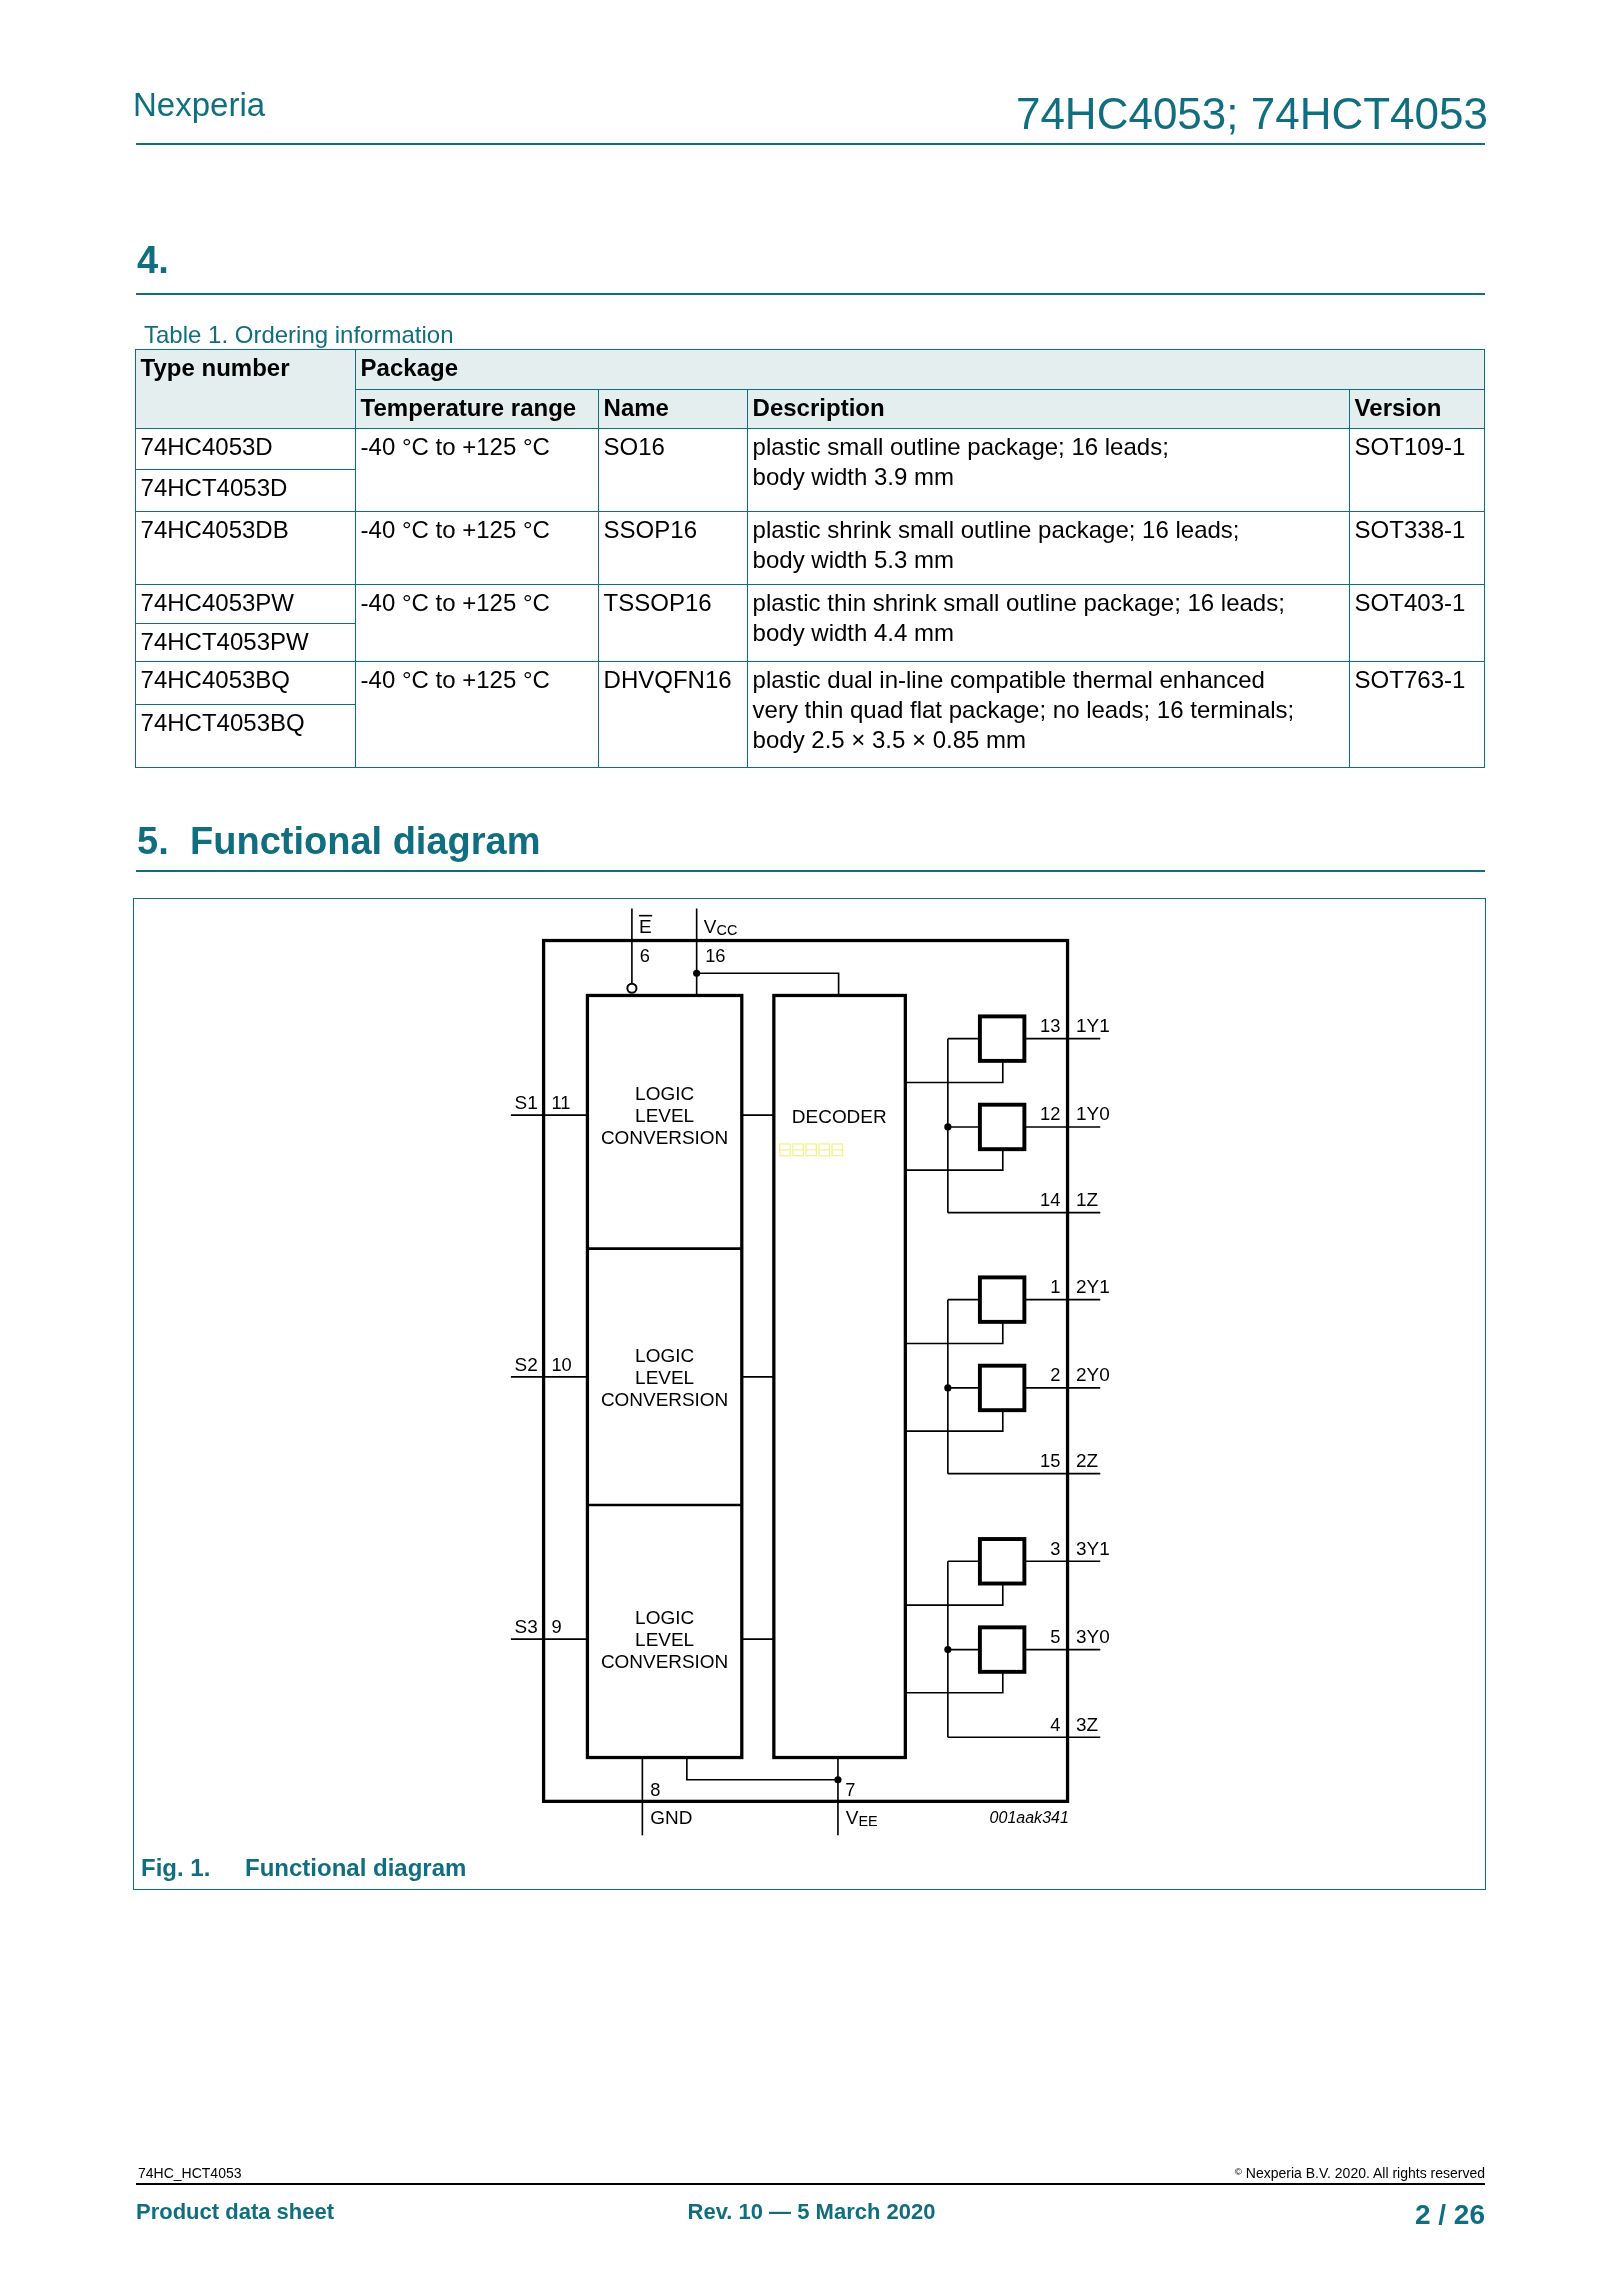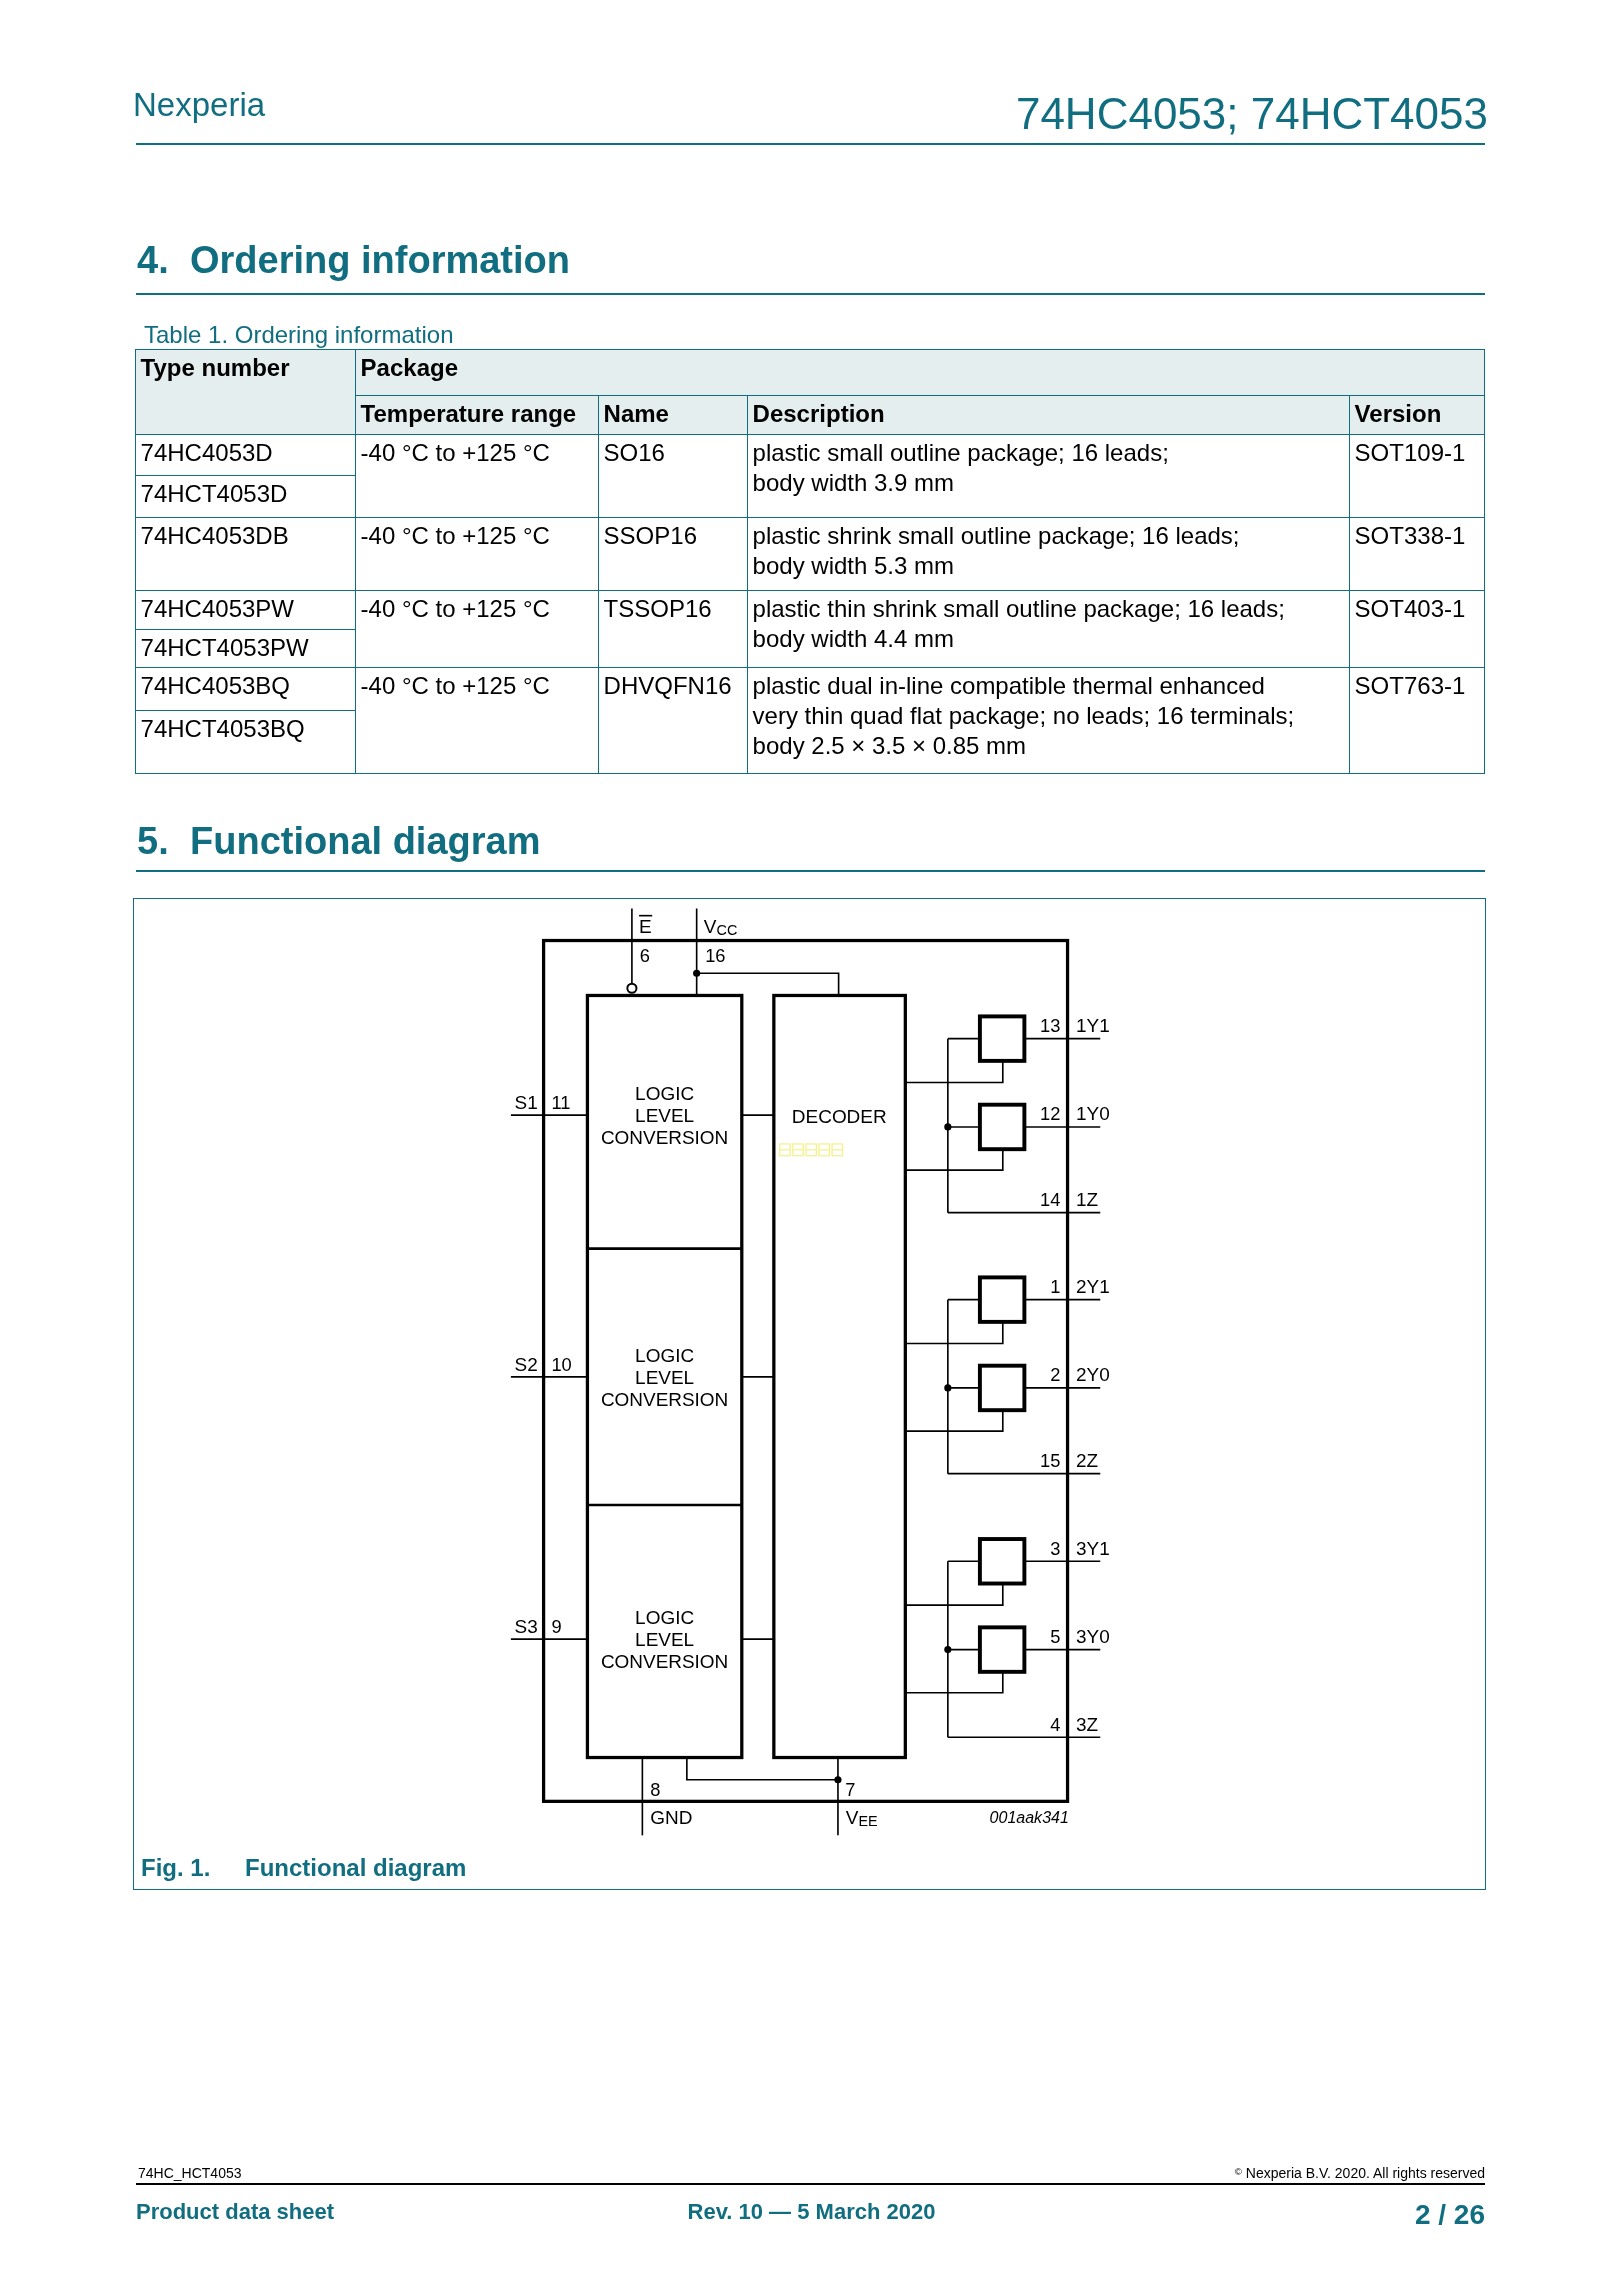--- a/index.html
+++ b/index.html
@@ -16,37 +16,36 @@
 <div id="page">
 
 <div class="abs teal" style="left:133px;top:86px;font-size:33px;font-weight:normal">Nexperia</div>
 
 <div class="abs teal" style="right:135px;top:89px;font-size:44px;font-weight:normal">74HC4053; 74HCT4053</div>
 
 <div class="abs" style="left:136px;top:143px;width:1349px;height:2px;background:#116e80"></div>
 
 
 <div class="abs teal" style="left:137px;top:239px;font-size:38px;font-weight:bold">4.</div>
-<div class="abs teal" style="left:190px;top:239px;font-size:38px;font-weight:bold">Ordering information</div>
 
 <div class="abs" style="left:136px;top:293px;width:1349px;height:1.6px;background:#116e80"></div>
 
 <div class="abs teal" style="left:144px;top:321px;font-size:24px;font-weight:normal">Table 1. Ordering information</div>
 
 <div class="abs" style="left:135px;top:349px">
 <table>
 <colgroup>
           <col style="width:220px">
           <col style="width:243px">
           <col style="width:149px">
           <col style="width:602px">
           <col style="width:135px">
         </colgroup>
 <tbody>
-          <tr style="height:46px">
+          <tr style="height:40px">
             <th rowspan="2">Type number</th>
             <th colspan="4">Package</th>
           </tr>
 <tr style="height:39px">
             <th>Temperature range</th>
             <th>Name</th>
             <th>Description</th>
             <th>Version</th>
           </tr>
 <tr style="height:41px">

